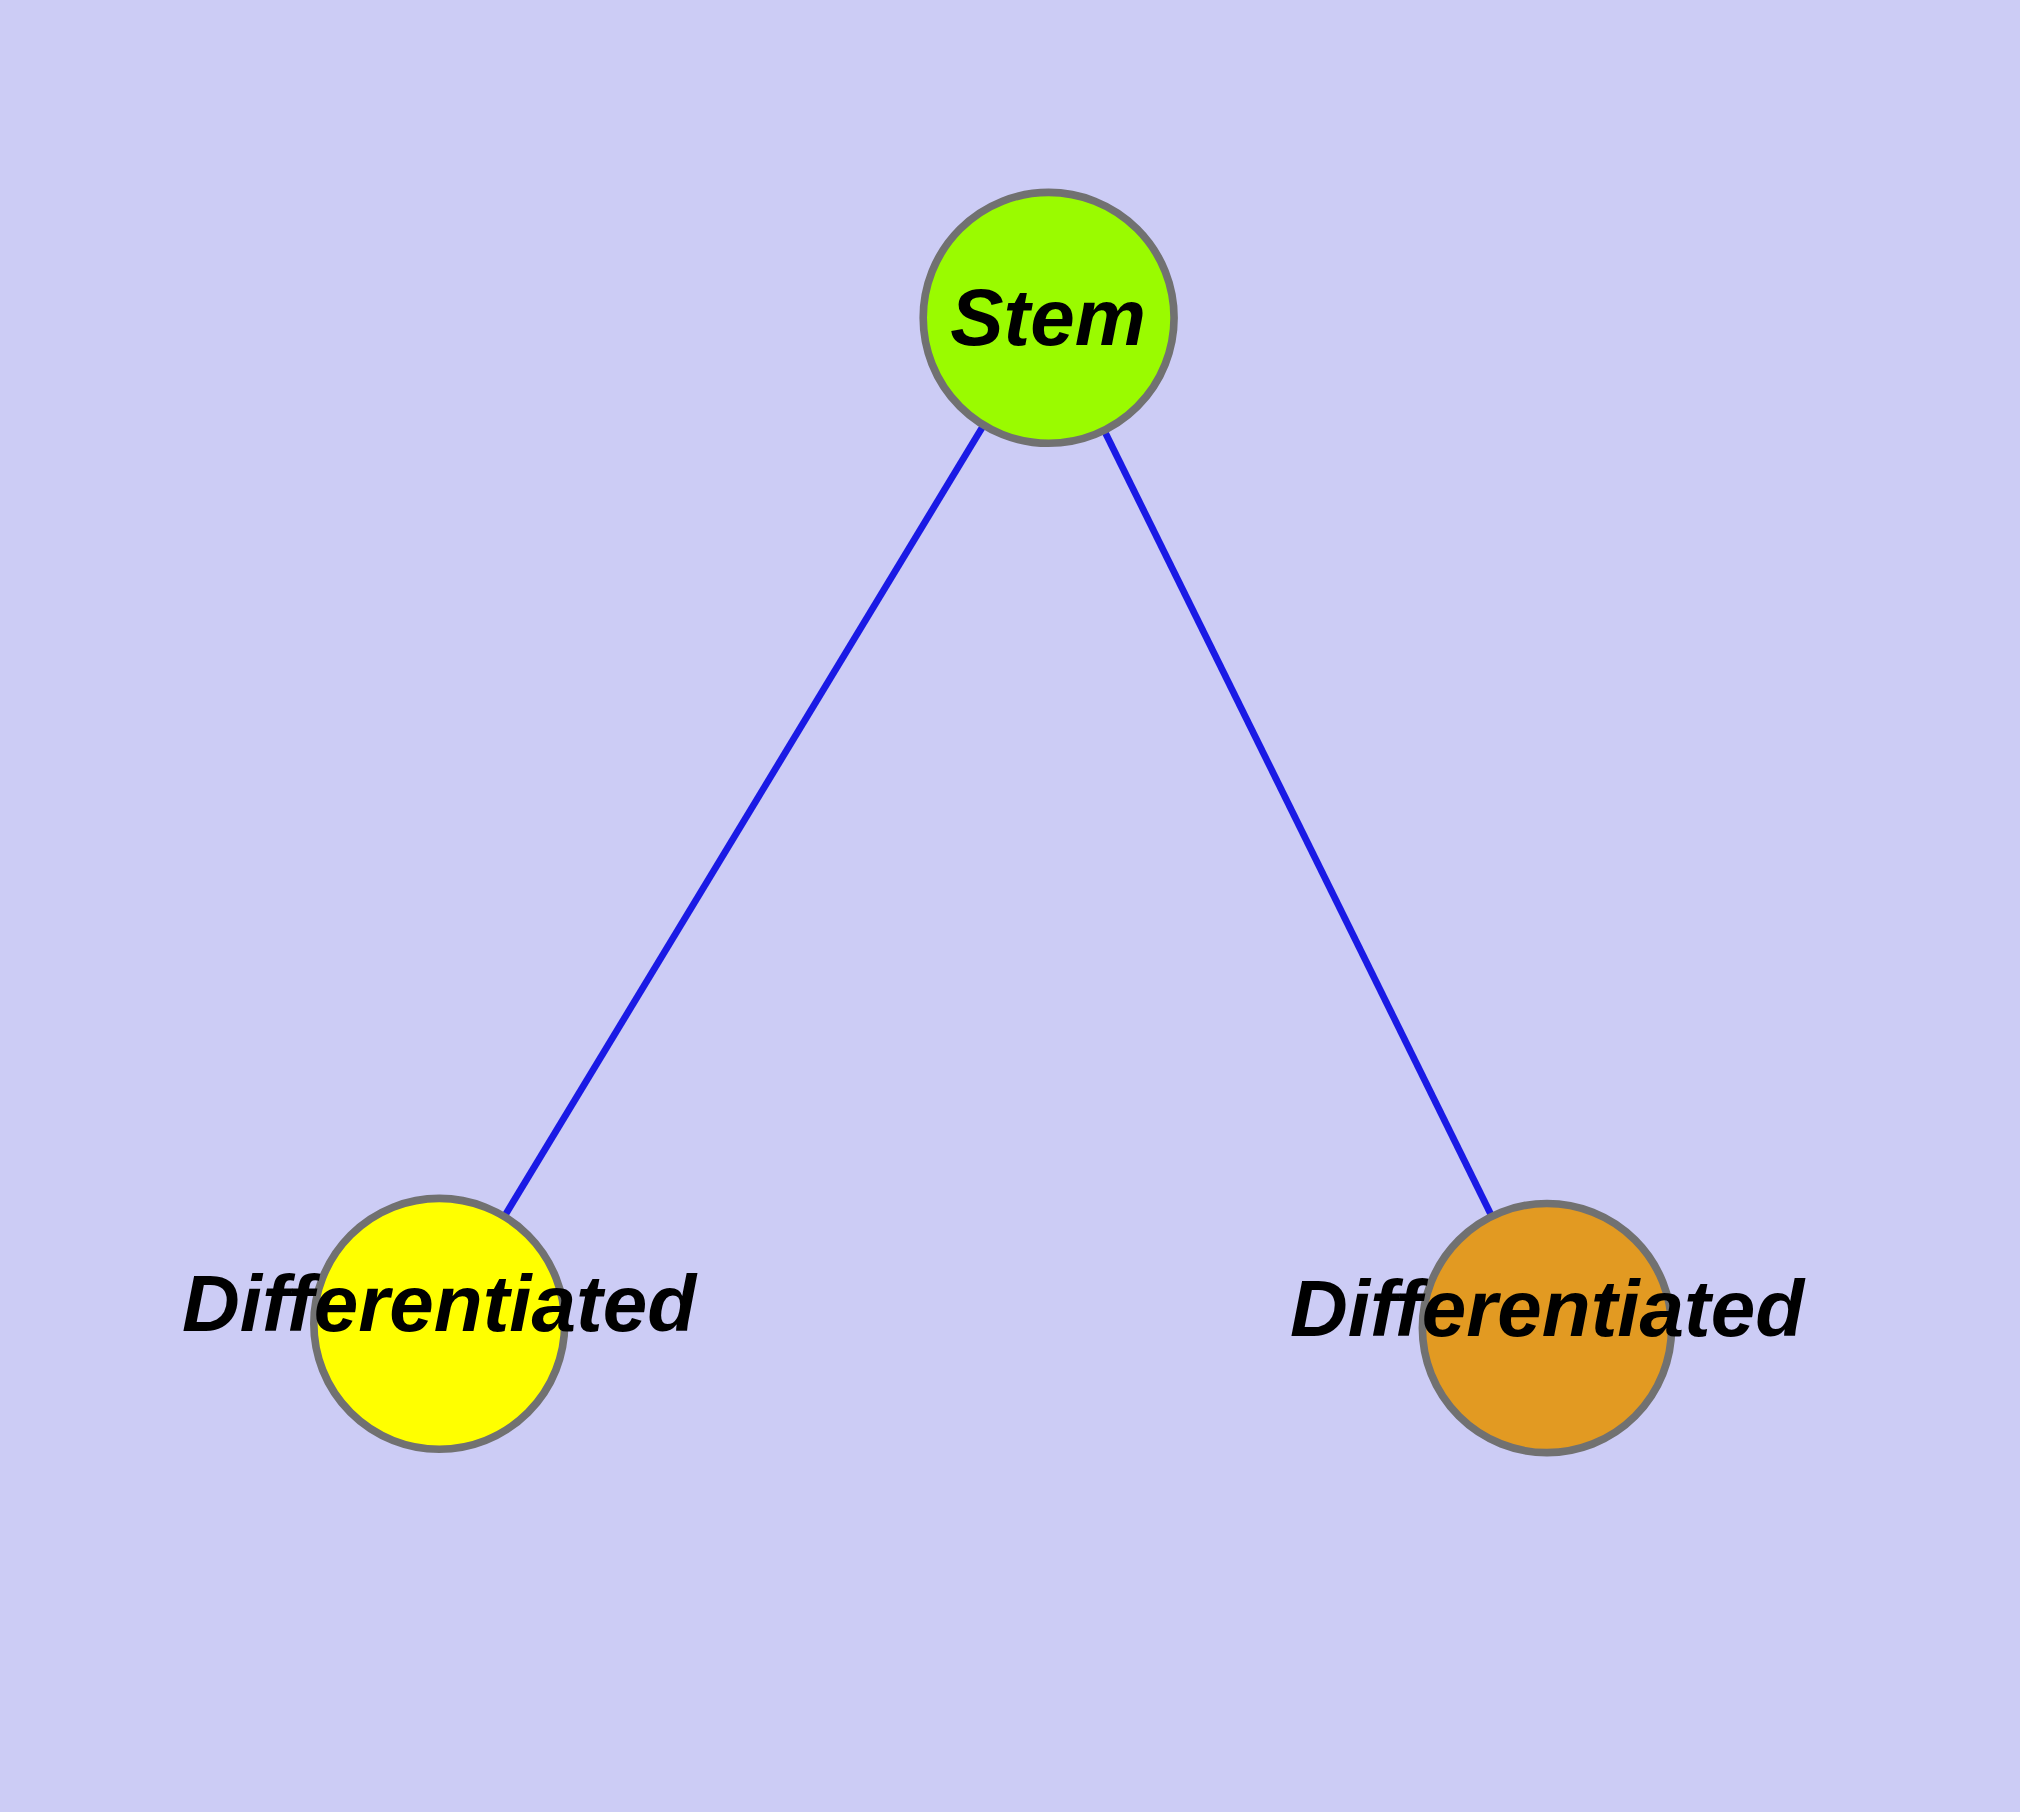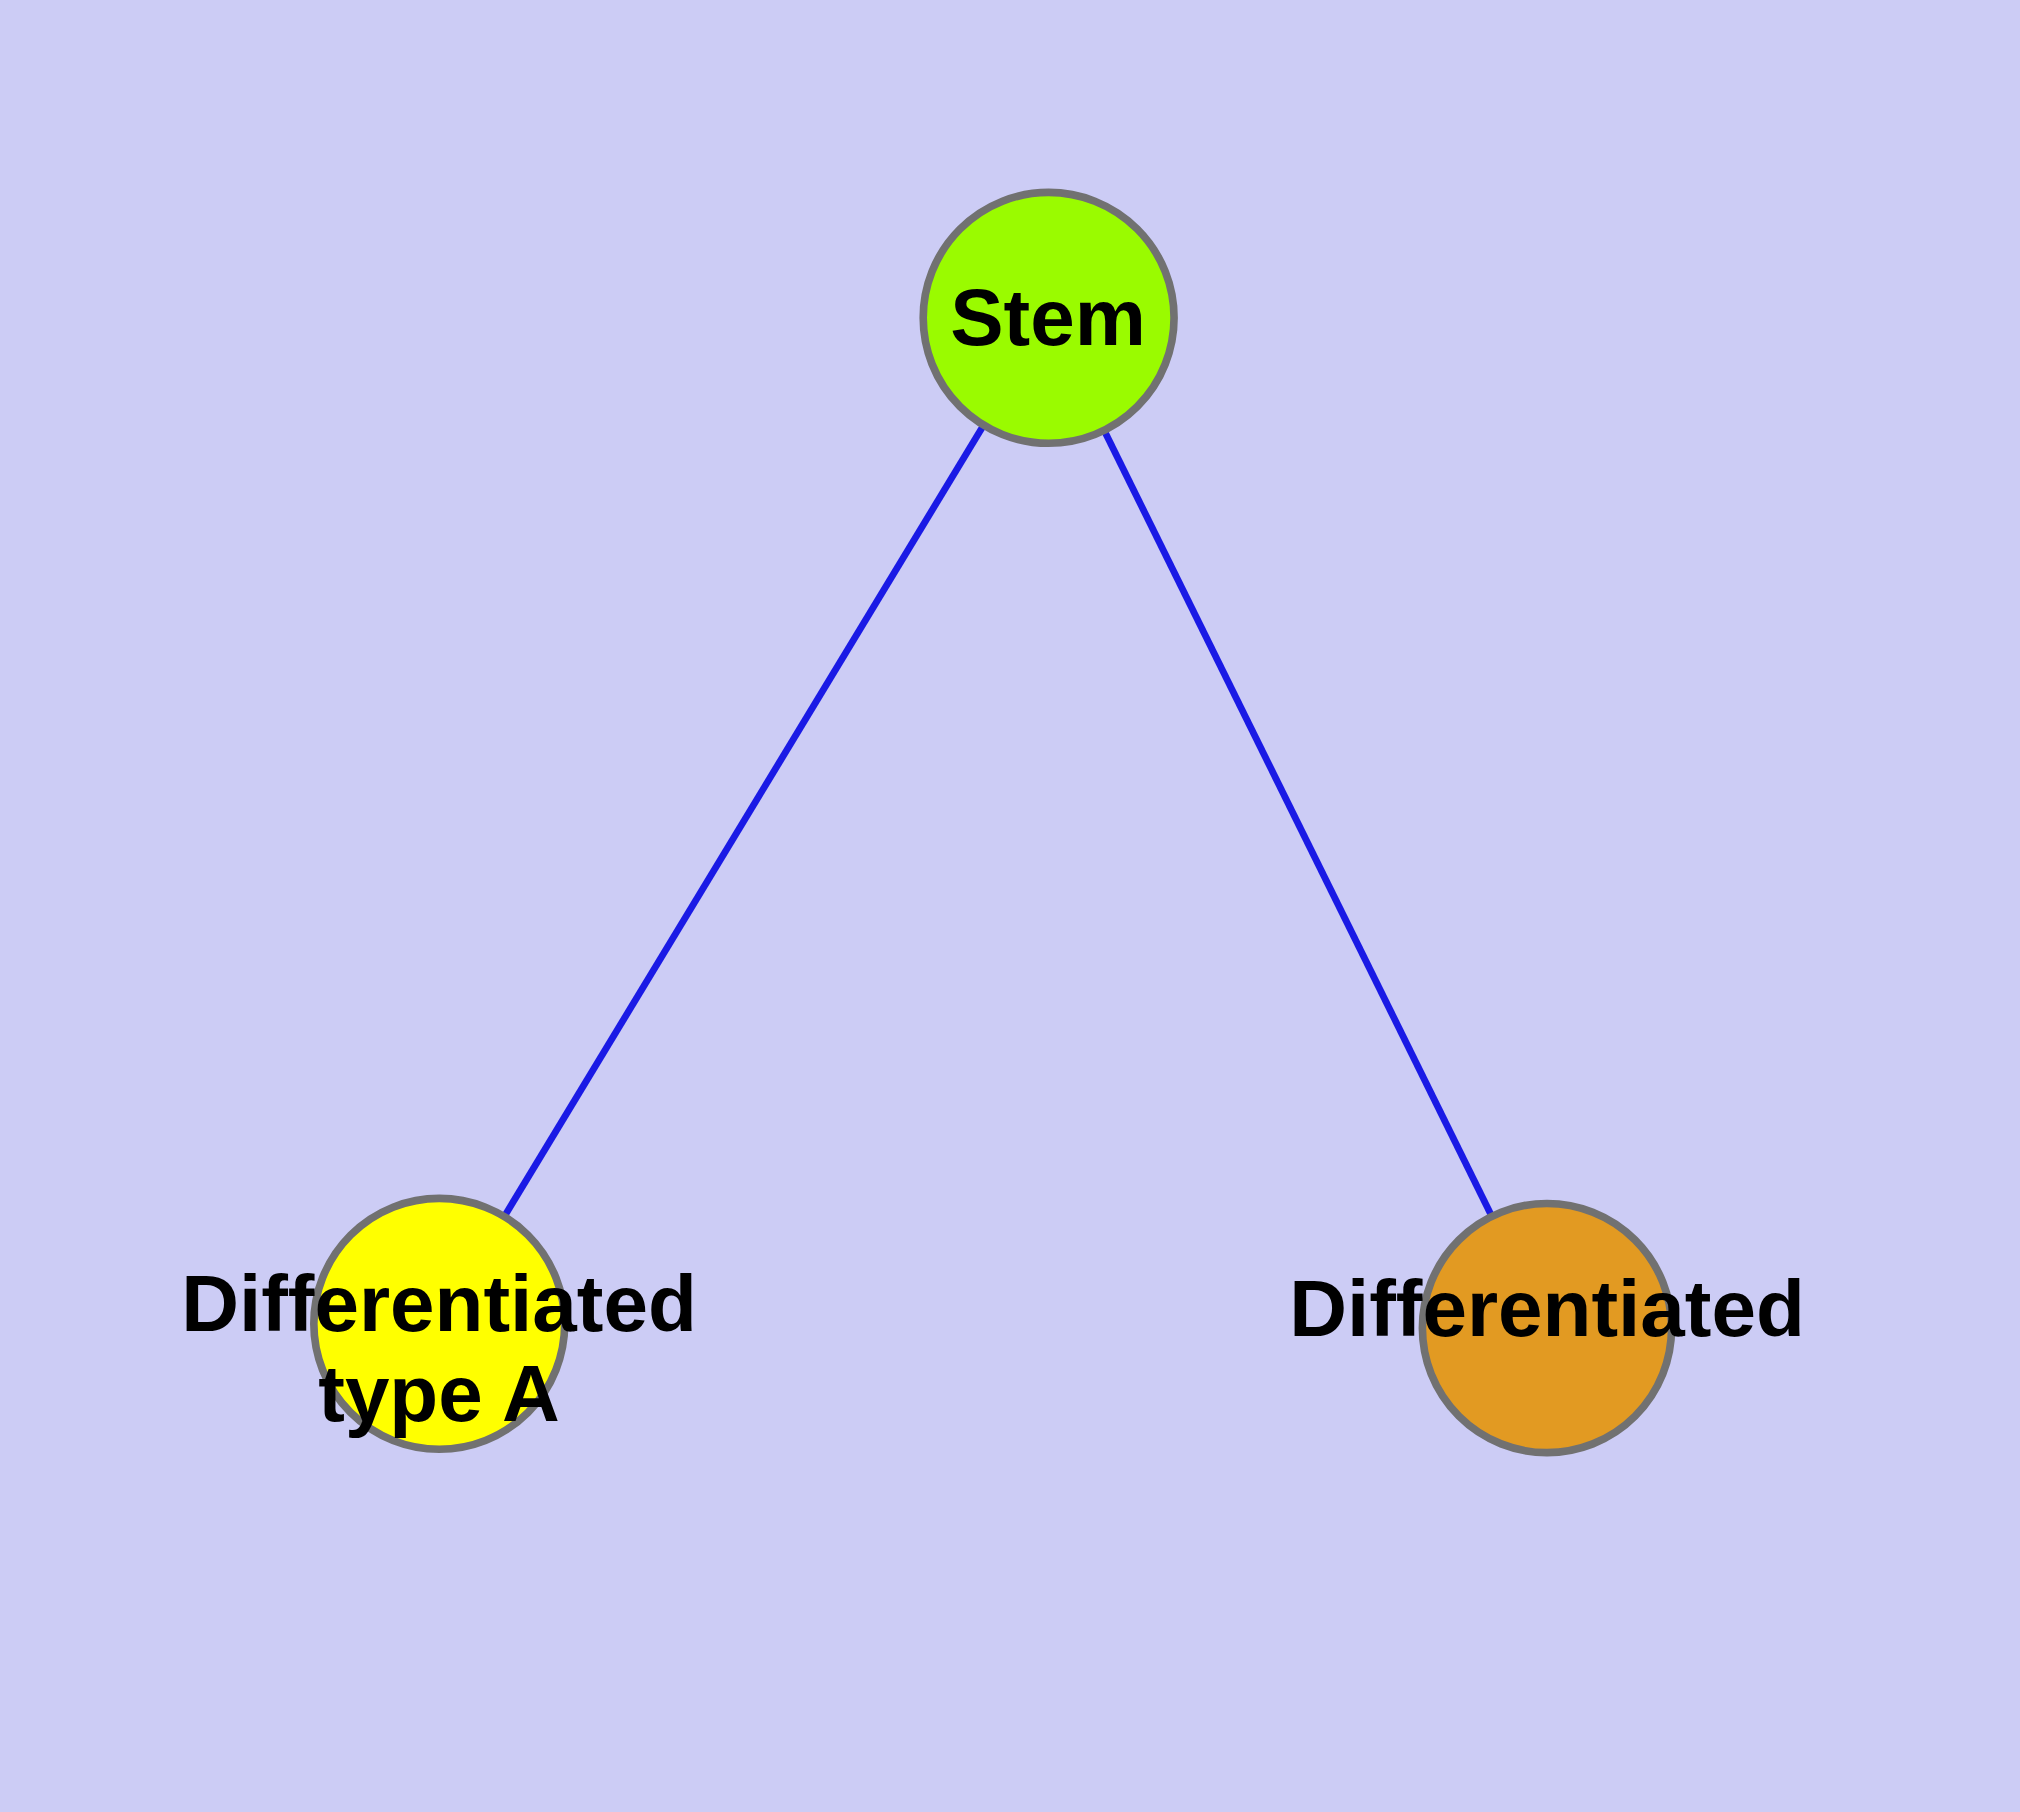--- a/index.html
+++ b/index.html
@@ -6,20 +6,21 @@
     margin: 0;
     padding: 0;
     background: #ffffff;
   }
   #canvas {
     position: relative;
     width: 2021px;
     height: 1812px;
     overflow: hidden;
     font-family: "Liberation Sans", sans-serif;
+    font-style: italic;
   }
   #bg-rect {
     position: absolute;
     left: 0; top: 0;
     width: 2021px;
     height: 1812px;
     background: #ccccf5;
   }
   #graph-svg {
     position: absolute;
@@ -83,21 +84,20 @@
       <circle class="node-circle" cx="1825" cy="1567" r="147" fill="#e29a22" stroke="#717171" stroke-width="9"></circle>
     </g>
   </svg>
 
   <div class="node-label" id="label-stem">
     <div>Stem</div>
   </div>
 
   <div class="node-label" id="label-diff-a">
     <div>Differentiated</div>
-    <div>type A</div>
   </div>
 
   <div class="node-label" id="label-diff-b">
     <div>Differentiated</div>
   </div>
 
 </div>
 
 
 </body></html>

